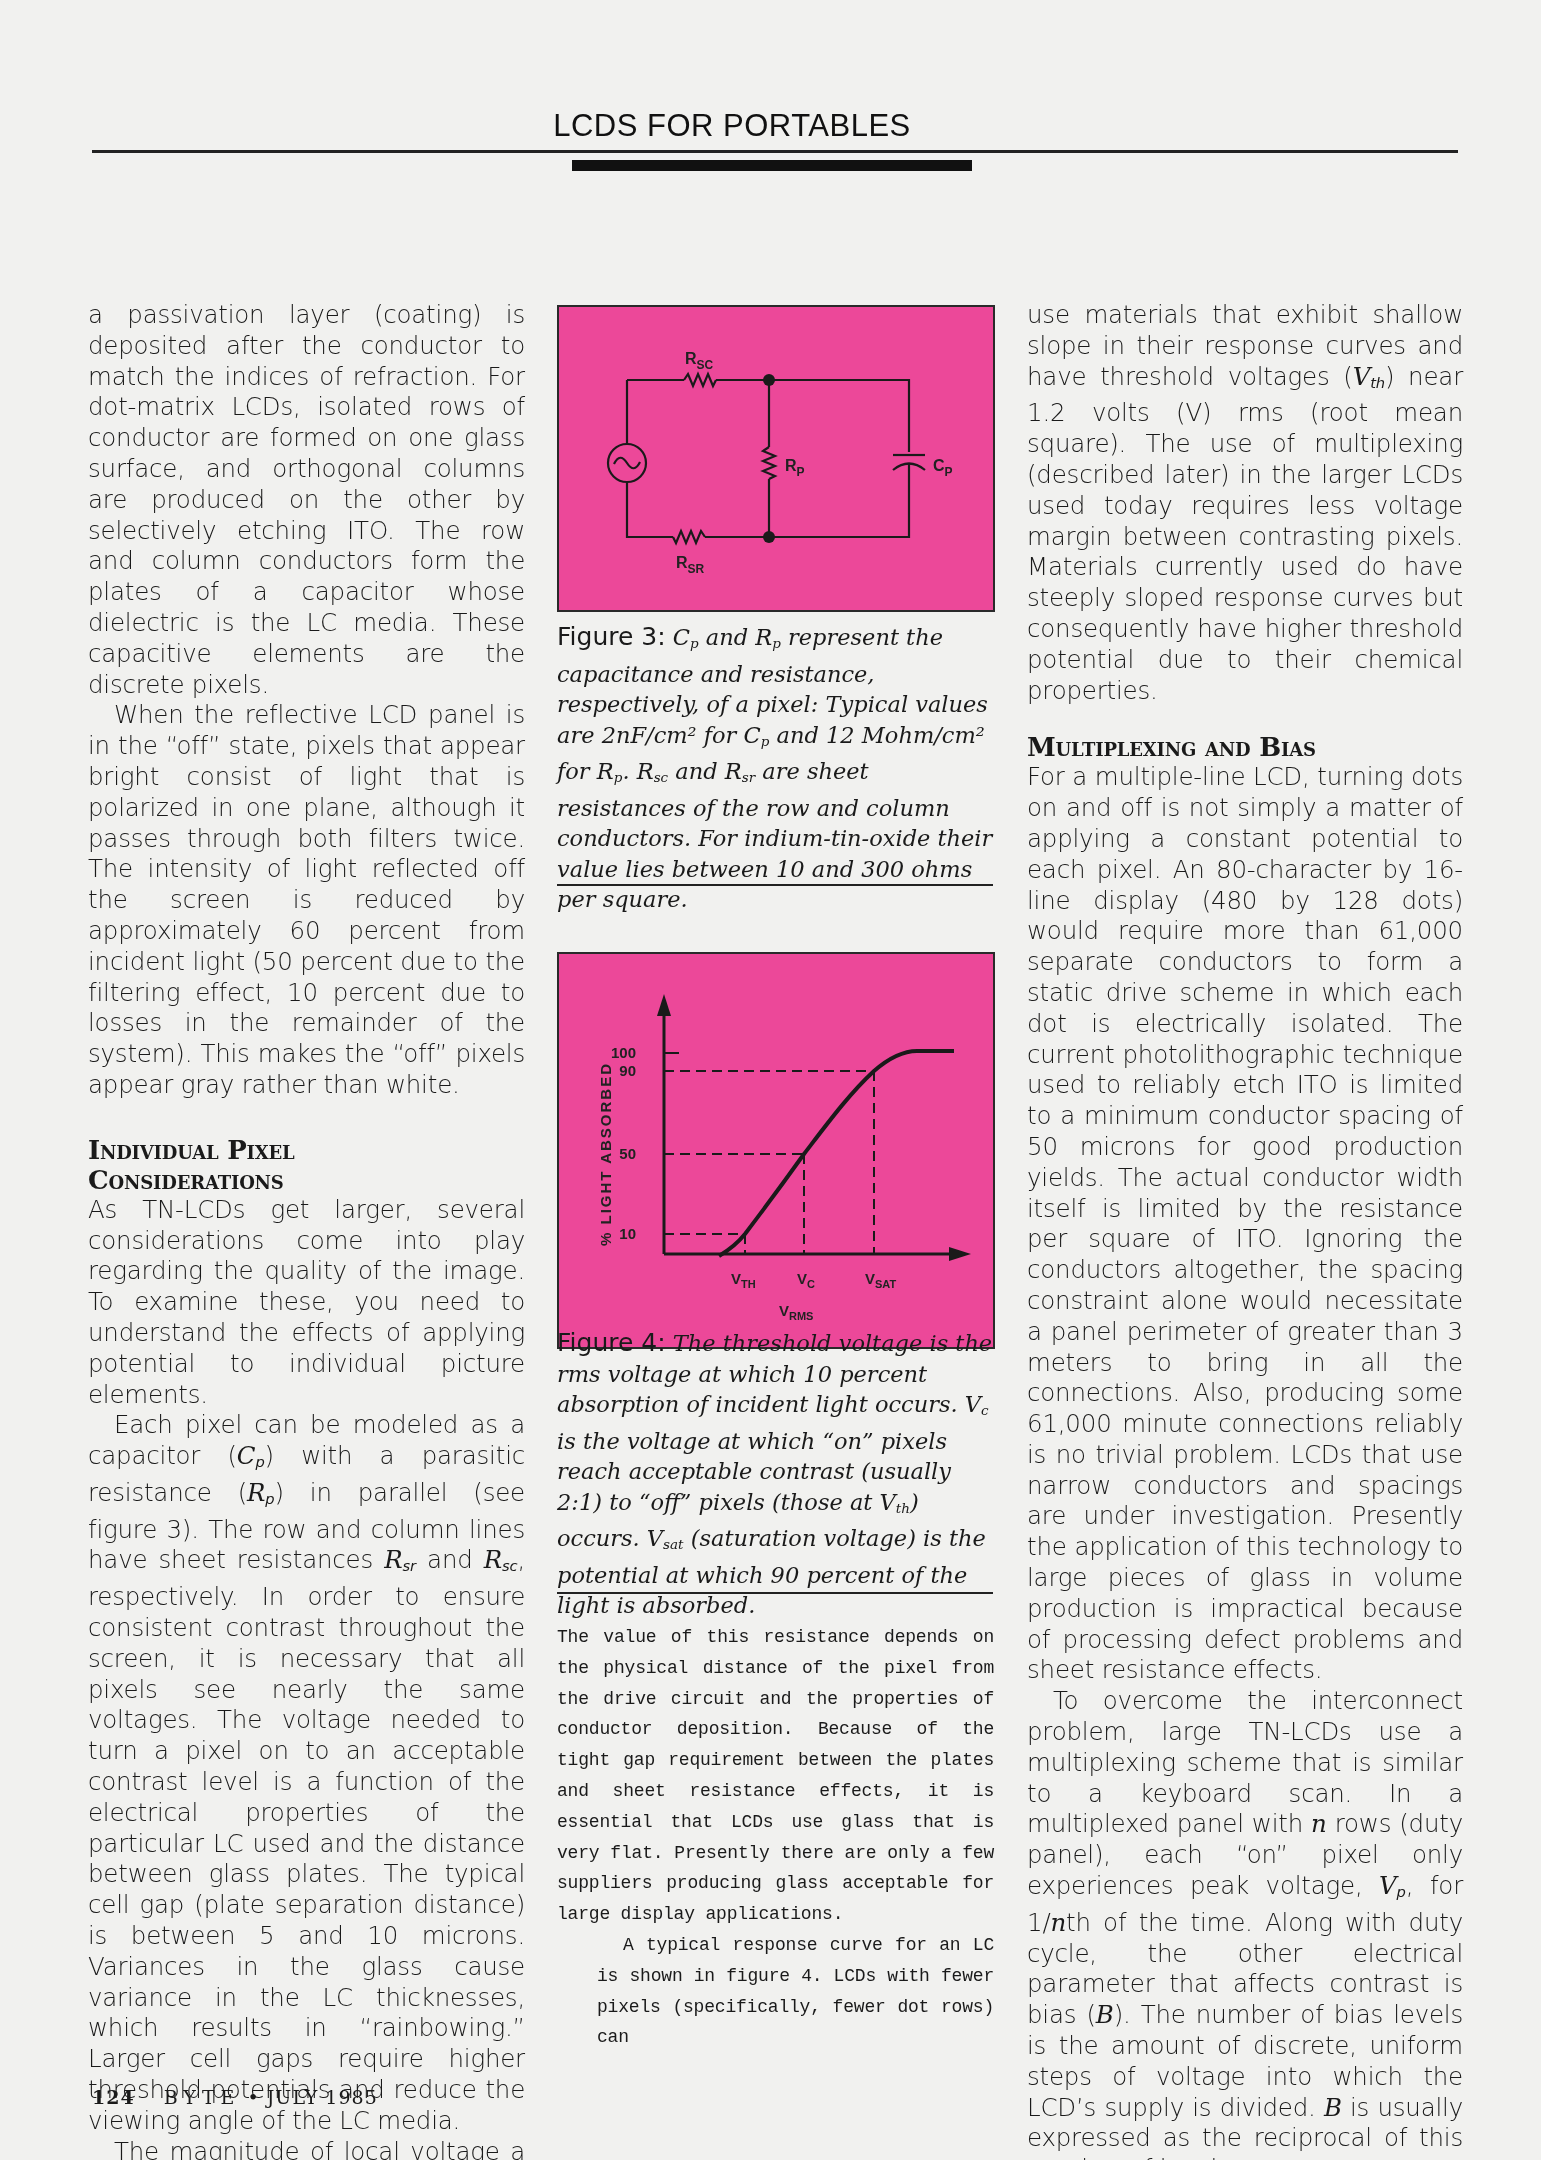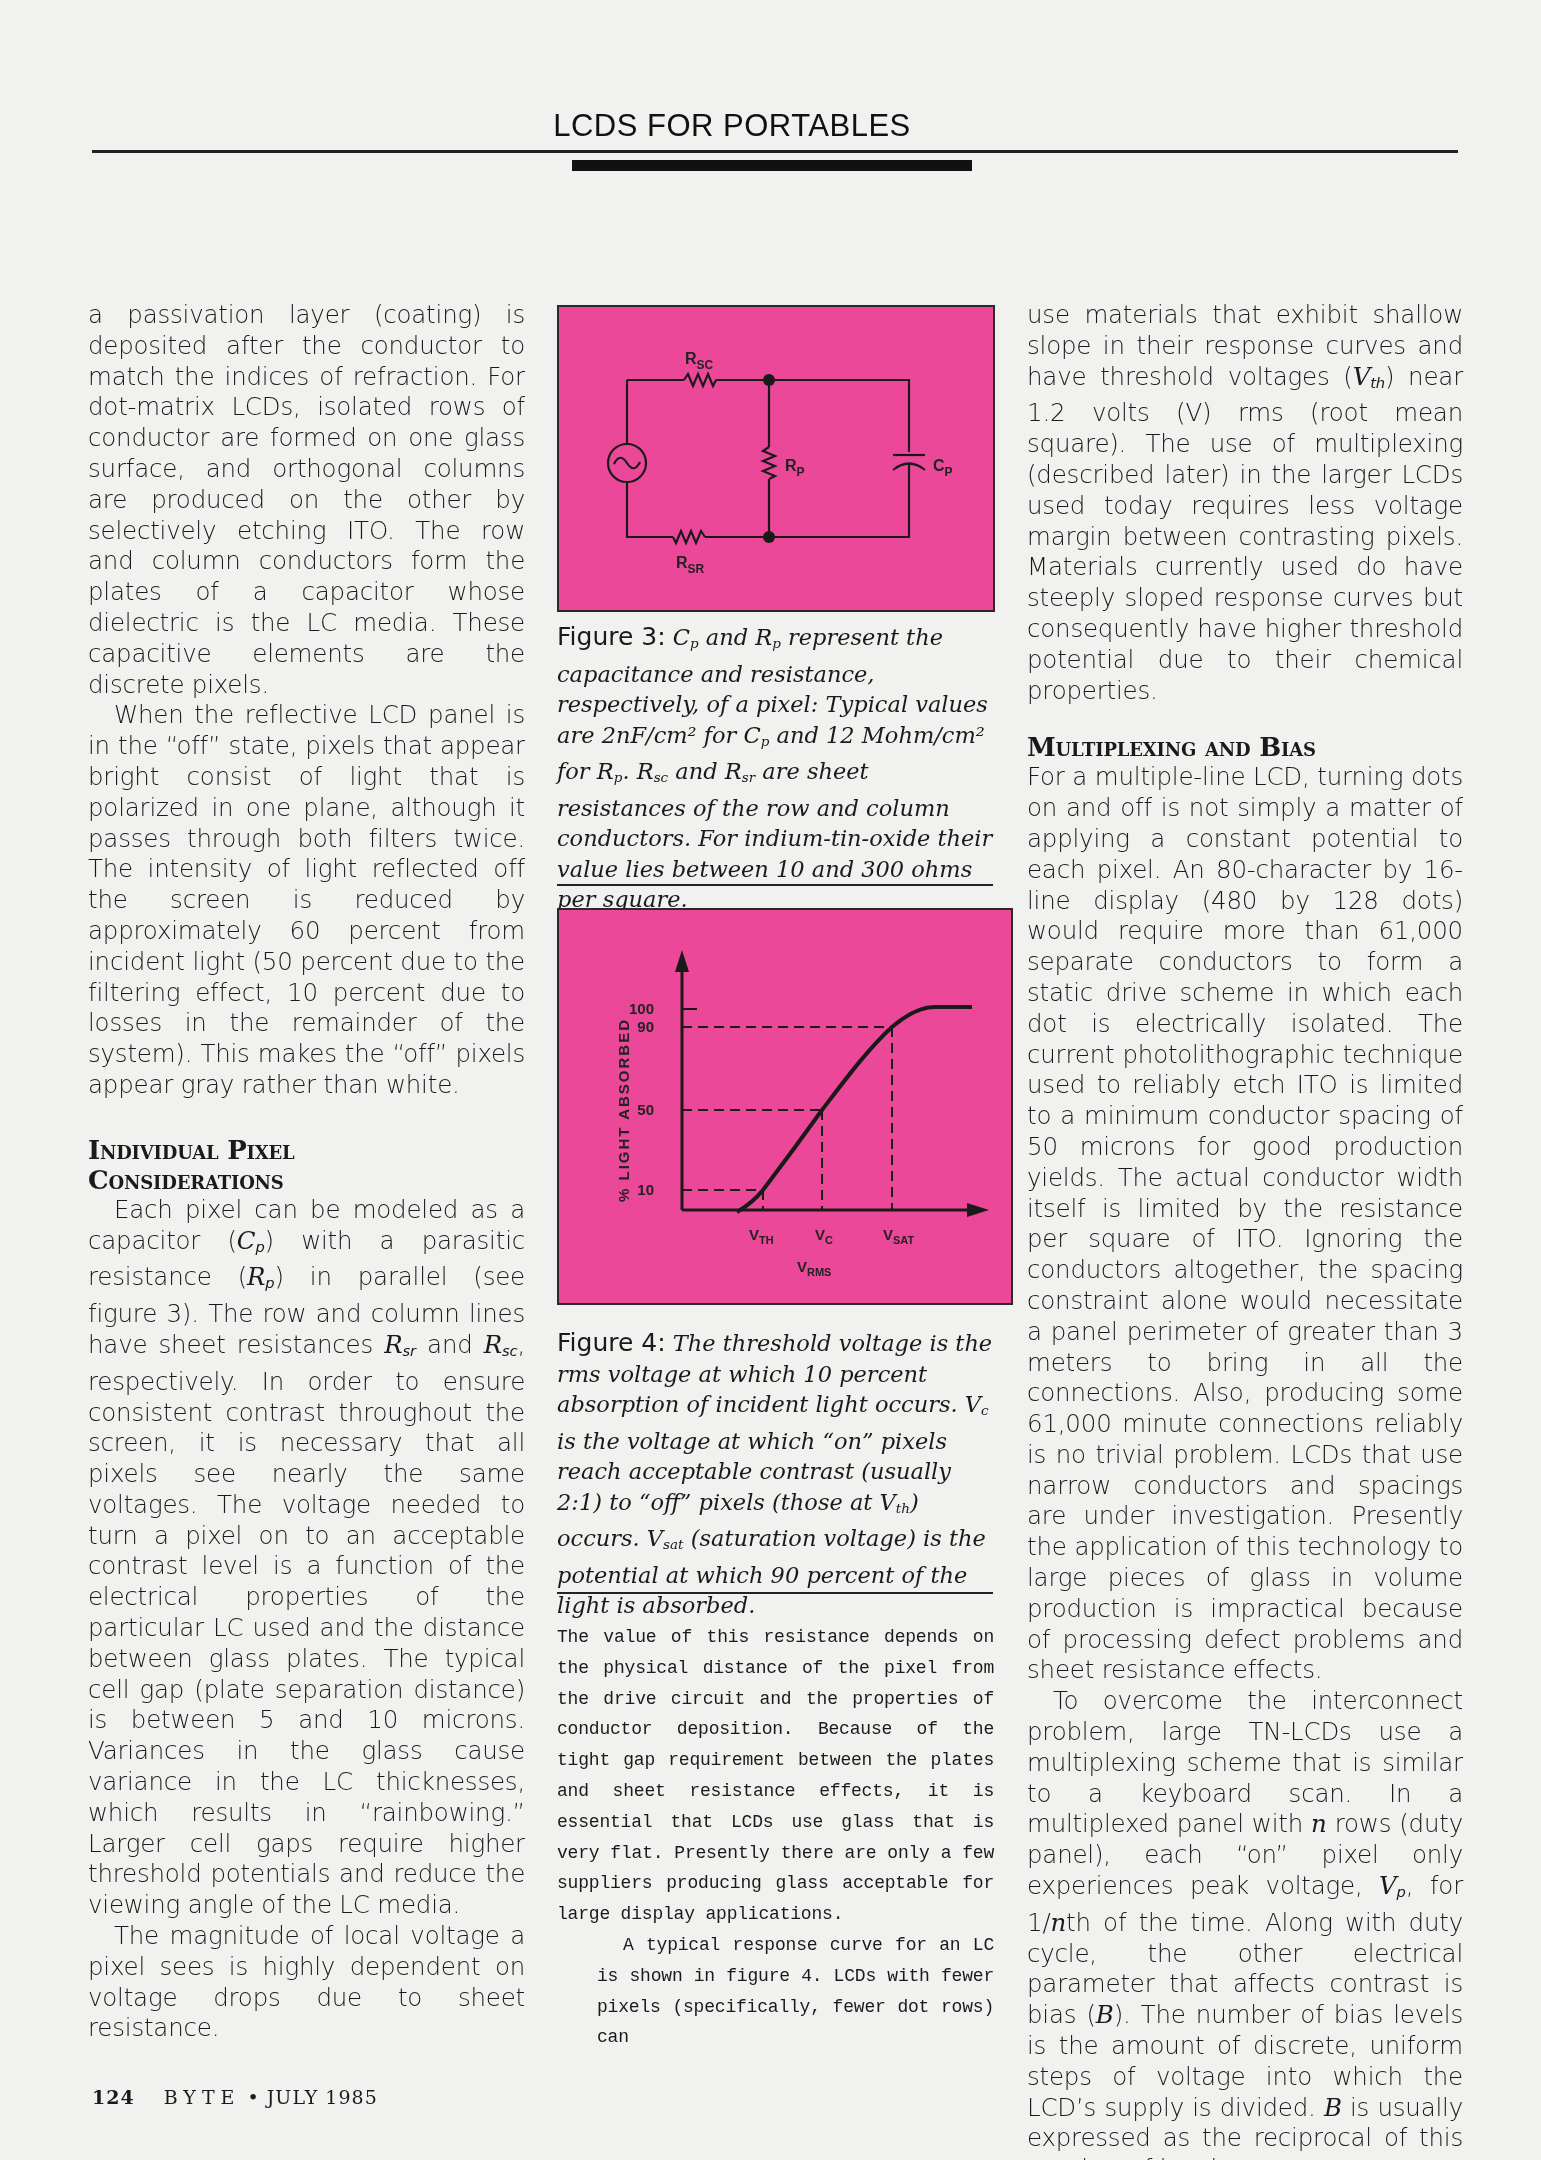--- a/index.html
+++ b/index.html
@@ -13,21 +13,21 @@
        font-family:"DejaVu Sans",sans-serif;font-weight:300;letter-spacing:-0.2px;}
   .col p{margin:0;}
   .col p.indent{text-indent:26px;}
   .col1{left:88px;width:437px;}
   .col3{left:1027px;width:436px;}
   .sec-head{font-family:"DejaVu Serif",serif;font-weight:bold;font-size:26px;line-height:30px;
        font-variant:small-caps;text-align:left;margin:0;}
   .sec-gap{height:34px;}
   .fig-box{position:absolute;left:557px;width:434px;background:#ec4899;border:2px solid #2a2a2a;}
   .fig3{top:305px;height:303px;}
-  .fig4{top:908px;height:393px;padding-left:18px;}
+  .fig4{top:952px;height:393px;}
   .caption{position:absolute;left:557px;width:436px;font-family:"DejaVu Serif",serif;
        font-style:italic;font-size:22.5px;line-height:30.5px;color:#1a1a1a;}
   .caption .fig-label{font-family:"DejaVu Sans",sans-serif;font-style:normal;font-weight:normal;font-size:25px;}
   .cap3{top:622px;}
   .cap4{top:1328px;}
   .cap-rule{position:absolute;left:557px;width:436px;height:2px;background:#222;}
   .rule3{top:884px;}
   .rule4{top:1592px;}
   .body2{position:absolute;left:557px;width:437px;top:1622px;font-size:18px;line-height:30.8px;
        text-align:justify;font-weight:300;letter-spacing:-0.2px;font-family:Liberation Mono, monospace;}
@@ -48,20 +48,21 @@
 <div class="header-bar"></div>
 
 <div class="col col1">
   <p>a passivation layer (coating) is deposited after the conductor to match the indices of refraction. For dot-matrix LCDs, isolated rows of conductor are formed on one glass surface, and orthogonal columns are produced on the other by selectively etching ITO. The row and column conductors form the plates of a capacitor whose dielectric is the LC media. These capacitive elements are the discrete pixels.</p>
   <p class="indent">When the reflective LCD panel is in the “off” state, pixels that appear bright consist of light that is polarized in one plane, although it passes through both filters twice. The intensity of light reflected off the screen is reduced by approximately 60 percent from incident light (50 percent due to the filtering effect, 10 percent due to losses in the remainder of the system). This makes the “off” pixels appear gray rather than white.</p>
   <div class="sec-gap"></div>
   <div class="sec-head">
     <span>Individual Pixel</span><br>
     <span>Considerations</span>
   </div>
+  <p>As TN-LCDs get larger, several considerations come into play regarding the quality of the image. To examine these, you need to understand the effects of applying potential to individual picture elements.</p>
   <p class="indent"><span>Each pixel can be modeled as a capacitor (</span><i>C</i><sub>p</sub><span>) with a parasitic resistance (</span><i>R</i><sub>p</sub><span>) in parallel (see figure 3). The row and column lines have sheet resistances </span><i>R</i><sub>sr</sub><span> and </span><i>R</i><sub>sc</sub><span>, respectively. In order to ensure consistent contrast throughout the screen, it is necessary that all pixels see nearly the same voltages. The voltage needed to turn a pixel on to an acceptable contrast level is a function of the electrical properties of the particular LC used and the distance between glass plates. The typical cell gap (plate separation distance) is between 5 and 10 microns. Variances in the glass cause variance in the LC thicknesses, which results in “rainbowing.” Larger cell gaps require higher threshold potentials and reduce the viewing angle of the LC media.</span></p>
   <p class="indent">The magnitude of local voltage a pixel sees is highly dependent on voltage drops due to sheet resistance.</p>
 </div>
 
 <div class="fig-box fig3">
   <svg width="434" height="303" viewBox="0 0 434 303">
     <g stroke="#1a1a1a" stroke-width="2.2" fill="none">
 
       <polyline points="68,73 125,73"></polyline>
       <polyline points="125,73 129,67 134,79 139,67 144,79 149,67 154,79 157,73"></polyline>

